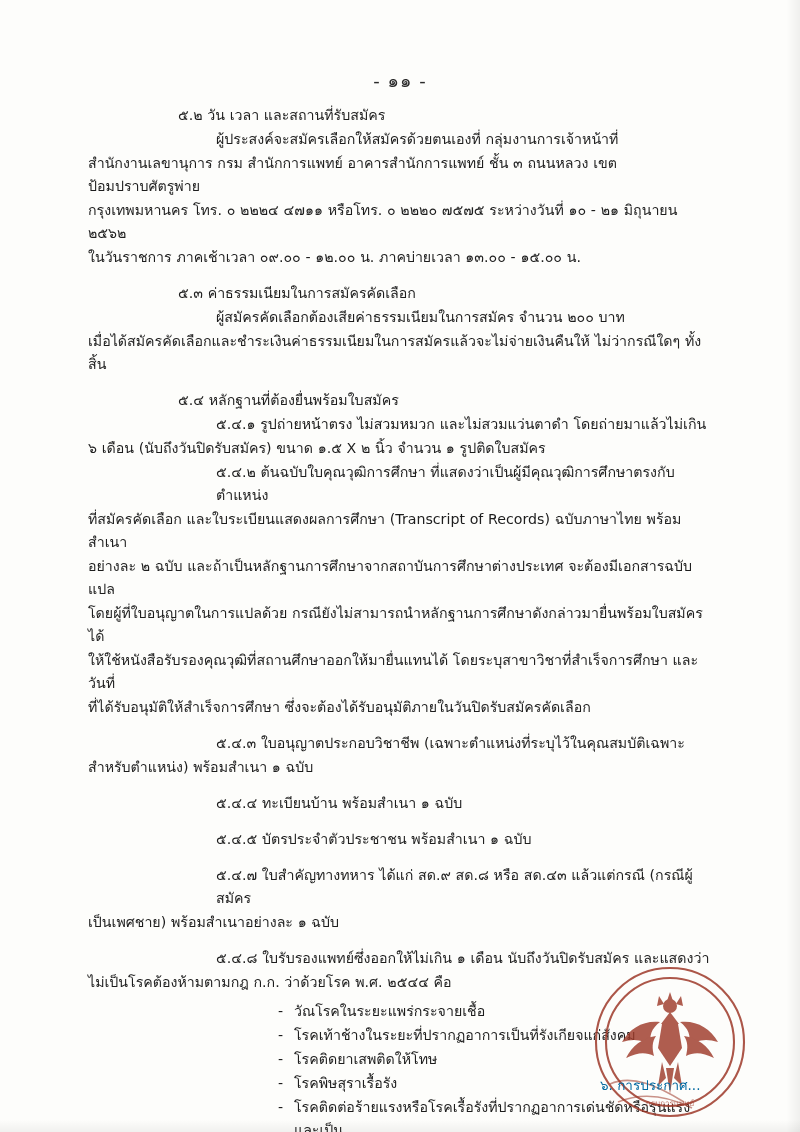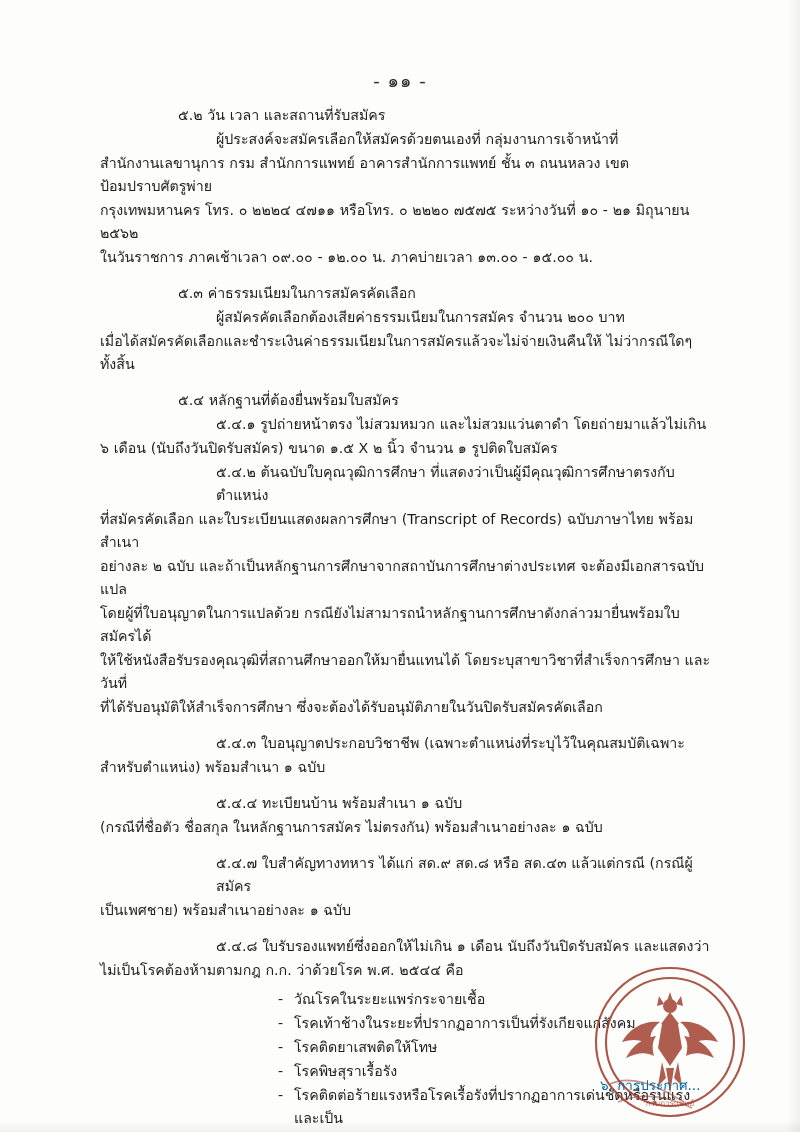--- a/index.html
+++ b/index.html
@@ -46,21 +46,20 @@
     word-spacing: 0.2px;
   }
   .ind-heading {
     padding-left: 90px;
   }
   .ind-sub {
     padding-left: 128px;
   }
   .ind-body {
     padding-left: 0;
-    margin-left: 12px;
   }
   .gap-sm { margin-top: 13px; }
   .bullets {
     margin: 6px 0 0 0;
     padding-left: 190px;
   }
   .bullet-row {
     display: flex;
     align-items: flex-start;
     margin-bottom: 1px;
@@ -136,22 +135,22 @@
     <div class="p ind-body">อย่างละ  ๒  ฉบับ และถ้าเป็นหลักฐานการศึกษาจากสถาบันการศึกษาต่างประเทศ จะต้องมีเอกสารฉบับแปล</div>
     <div class="p ind-body">โดยผู้ที่ใบอนุญาตในการแปลด้วย กรณียังไม่สามารถนำหลักฐานการศึกษาดังกล่าวมายื่นพร้อมใบสมัครได้</div>
     <div class="p ind-body">ให้ใช้หนังสือรับรองคุณวุฒิที่สถานศึกษาออกให้มายื่นแทนได้ โดยระบุสาขาวิชาที่สำเร็จการศึกษา และวันที่</div>
     <div class="p ind-body">ที่ได้รับอนุมัติให้สำเร็จการศึกษา  ซึ่งจะต้องได้รับอนุมัติภายในวันปิดรับสมัครคัดเลือก</div>
 
     <div class="p ind-sub gap-sm">๕.๔.๓  ใบอนุญาตประกอบวิชาชีพ  (เฉพาะตำแหน่งที่ระบุไว้ในคุณสมบัติเฉพาะ</div>
     <div class="p ind-body">สำหรับตำแหน่ง)  พร้อมสำเนา ๑ ฉบับ</div>
 
     <div class="p ind-sub gap-sm">๕.๔.๔  ทะเบียนบ้าน พร้อมสำเนา ๑ ฉบับ</div>
 
-
-    <div class="p ind-body">(กรณีที่ชื่อตัว  ชื่อสกุล ในหลักฐานการสมัคร ไม่ตรงกัน) พร้อมสำเนาอย่างละ ๑ ฉบับ</div>
+    <div class="p ind-sub gap-sm">๕.๔.๕  บัตรประจำตัวประชาชน พร้อมสำเนา ๑ ฉบับ</div>
+
 
     <div class="p ind-sub gap-sm">๕.๔.๗  ใบสำคัญทางทหาร ได้แก่ สด.๙  สด.๘ หรือ สด.๔๓ แล้วแต่กรณี (กรณีผู้สมัคร</div>
     <div class="p ind-body">เป็นเพศชาย)  พร้อมสำเนาอย่างละ ๑ ฉบับ</div>
 
     <div class="p ind-sub gap-sm">๕.๔.๘  ใบรับรองแพทย์ซึ่งออกให้ไม่เกิน ๑ เดือน นับถึงวันปิดรับสมัคร และแสดงว่า</div>
     <div class="p ind-body">ไม่เป็นโรคต้องห้ามตามกฎ ก.ก. ว่าด้วยโรค พ.ศ. ๒๕๔๔ คือ</div>
 
     <div class="bullets">
       <div class="bullet-row">
         <span class="bullet-dash">-</span>

